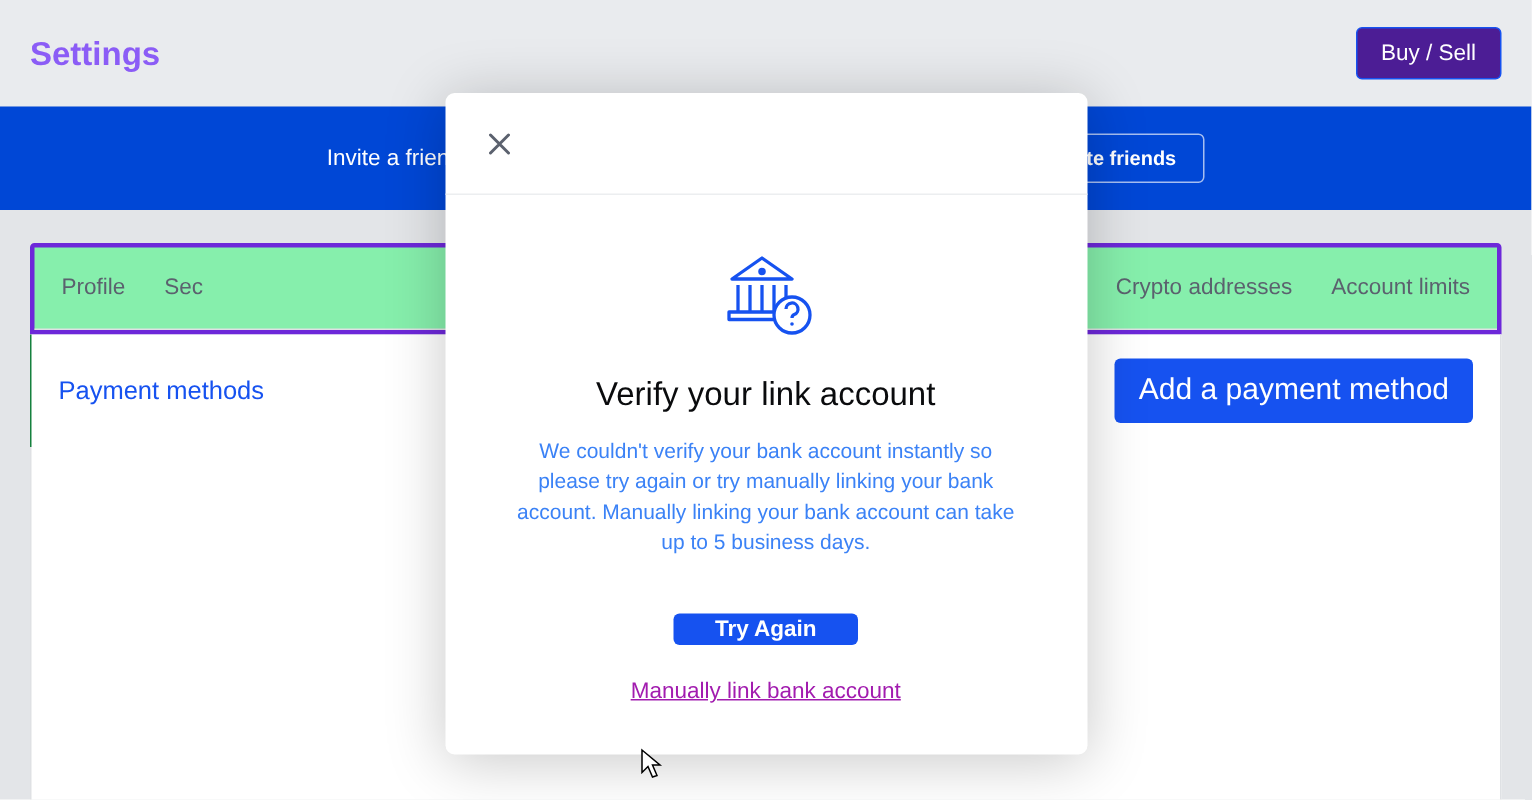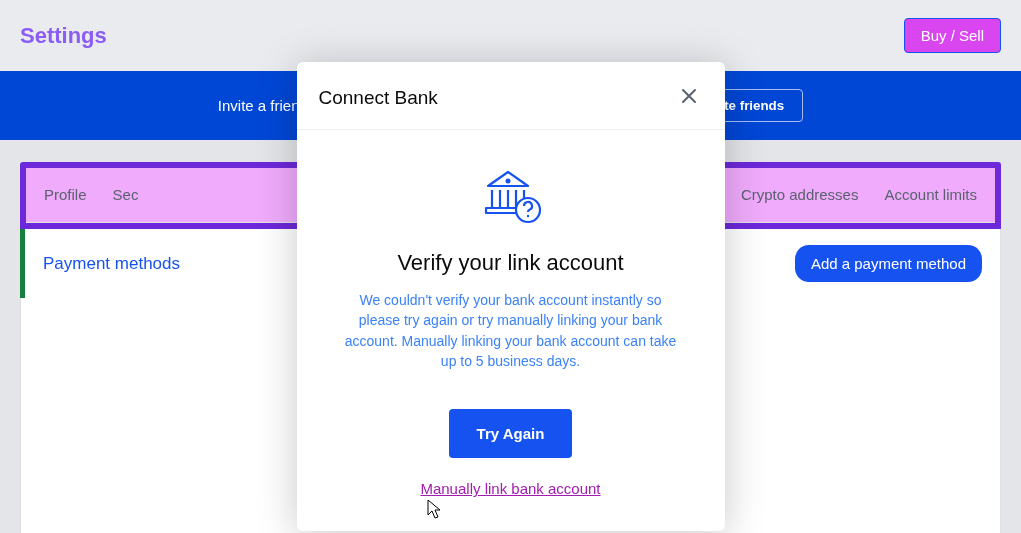--- a/index.html
+++ b/index.html
@@ -2,48 +2,48 @@
 <html><head>
 <meta charset="utf-8">
 <style>
   * { box-sizing: border-box; margin: 0; padding: 0; font-family: -apple-system, BlinkMacSystemFont, "Segoe UI", Helvetica, Arial, sans-serif; }
   body { width: 1021px; height: 533px; background: #e3e5e8; overflow: hidden; position: relative; }
 
   .topbar { display: flex; align-items: center; justify-content: space-between; padding: 18px 20px; background: #e9ebee; }
   .page-title { font-size: 22px; font-weight: 700; color: #8b5cf6; }
   .topbar-actions { display: flex; gap: 10px; }
   .btn { padding: 8px 16px; font-size: 15px; border-radius: 4px; cursor: pointer; font-weight: 500; }
-  .btn-primary { background: #d946ef; color: #fff; border: 1px solid #1652f0; }
+  .btn-primary { background: #4c1d95; color: #fff; border: 1px solid #1652f0; }
   .btn-secondary { background: #fff; color: #0a0b0d; border: 1px solid #d6d8da; }
 
   .banner { background: #0047d6; color: #fff; display: flex; align-items: center; justify-content: center; gap: 24px; padding: 18px 20px; font-size: 15px; position: relative; }
   .banner .btn-outline { background: transparent; border: 1px solid rgba(255,255,255,0.65); color: #fff; padding: 8px 18px; border-radius: 4px; font-weight: 600; cursor:pointer; }
 
-  .tabs-container { background: #f0abfc; border: 6px solid #6d28d9; margin: 22px 20px 0; border-radius: 3px 3px 0 0; }
+  .tabs-container { background: #86efac; border: 3px solid #6d28d9; margin: 22px 20px 0; border-radius: 3px 3px 0 0; }
   .tabs { display: flex; gap: 26px; padding: 0 18px; border-bottom: 1px solid #dfe1e4; }
   .tab { padding: 18px 0; font-size: 15px; color: #5b616e; cursor: pointer; }
   .tab.active { color: #1652f0; border-bottom: 2px solid #1652f0; margin-bottom: -1px; }
 
-  .subheader { display: flex; align-items: center; justify-content: space-between; padding: 16px 18px; background:#fff; border-left:5px solid #15803d; border-right:1px solid #dfe1e4; margin: 0 20px; }
+  .subheader { display: flex; align-items: center; justify-content: space-between; padding: 16px 18px; background:#fff; border-left:1px solid #15803d; border-right:1px solid #dfe1e4; margin: 0 20px; }
   .subheader-title { font-size: 17px; color: #1652f0; }
-  .btn-add { background: #1652f0; color: #fff; border: none; padding: 10px 16px; font-size: 15px; border-radius: 14px; cursor: pointer; font-weight:500; }
+  .btn-add { background: #1652f0; color: #fff; border: none; padding: 10px 16px; font-size: 20px; border-radius: 4px; cursor: pointer; font-weight:500; }
 
   .content { background:#fff; border:1px solid #dfe1e4; border-top:none; margin:0 20px; height: 320px; display:flex; align-items:center; justify-content:center; }
   .empty-text { color:#0a0b0d; font-size:16px; }
 
   .overlay { position: absolute; inset: 0; display: flex; align-items: flex-start; justify-content: center; }
   .modal { width: 428px; margin-top: 62px; background: #fff; border-radius: 6px; box-shadow: 0 4px 40px rgba(0,0,0,0.22); }
   .modal-header { display: flex; align-items: center; justify-content: space-between; padding: 20px 22px 16px; border-bottom: 1px solid #eceef0; }
   .modal-title { font-size: 19px; font-weight: 500; color: #0a0b0d; }
   .close-btn { background: none; border: none; cursor: pointer; color: #5b616e; padding: 4px; }
   .modal-body { padding: 28px 38px 34px; text-align: center; }
   .modal-icon { margin: 8px auto 24px; width: 66px; height: 60px; }
   .modal-h { font-size: 22px; color: #0a0b0d; margin-bottom: 14px; font-weight: 400; }
   .modal-desc { font-size: 14px; color: #3b82f6; line-height: 1.45; margin: 0 6px 38px; }
-  .modal-primary { background: #1652f0; color: #fff; border: none; padding: 16px 28px; border-radius: 4px; font-size: 15px; font-weight: 600; cursor: pointer; text-align: center; }
+  .modal-primary { background: #1652f0; color: #fff; border: none; padding: 2px 28px; border-radius: 4px; font-size: 15px; font-weight: 600; cursor: pointer; text-align: center; }
   .modal-link { display: block; margin-top: 22px; color: #a21caf; text-decoration: underline; font-size: 15px; cursor: pointer; }
   .cursor { position:absolute; left: 425px; top: 498px; pointer-events:none;}
 </style>
 </head>
 <body>
 
 <div class="topbar">
   <h1 class="page-title">Settings</h1>
   <div class="topbar-actions">
     <button class="btn btn-primary">Buy / Sell</button>
@@ -72,21 +72,20 @@
   <button class="btn-add">Add a payment method</button>
 </div>
 
 <div class="content">
   <span class="empty-text" style="margin-left:280px;">ods yet.</span>
 </div>
 
 <div class="overlay">
   <div class="modal">
     <div class="modal-header">
-      <div class="modal-title">Connect Bank</div>
       <button class="close-btn">
         <svg width="20" height="20" viewBox="0 0 20 20">
             <path d="M4 4 L16 16 M16 4 L4 16" stroke="#5b616e" stroke-width="2" stroke-linecap="round"></path>
           </svg>
       </button>
     </div>
     <div class="modal-body">
       <div class="modal-icon">
         <svg width="66" height="60" viewBox="0 0 66 60">
           <g fill="none" stroke="#1652f0" stroke-width="2.2" stroke-linejoin="round">

